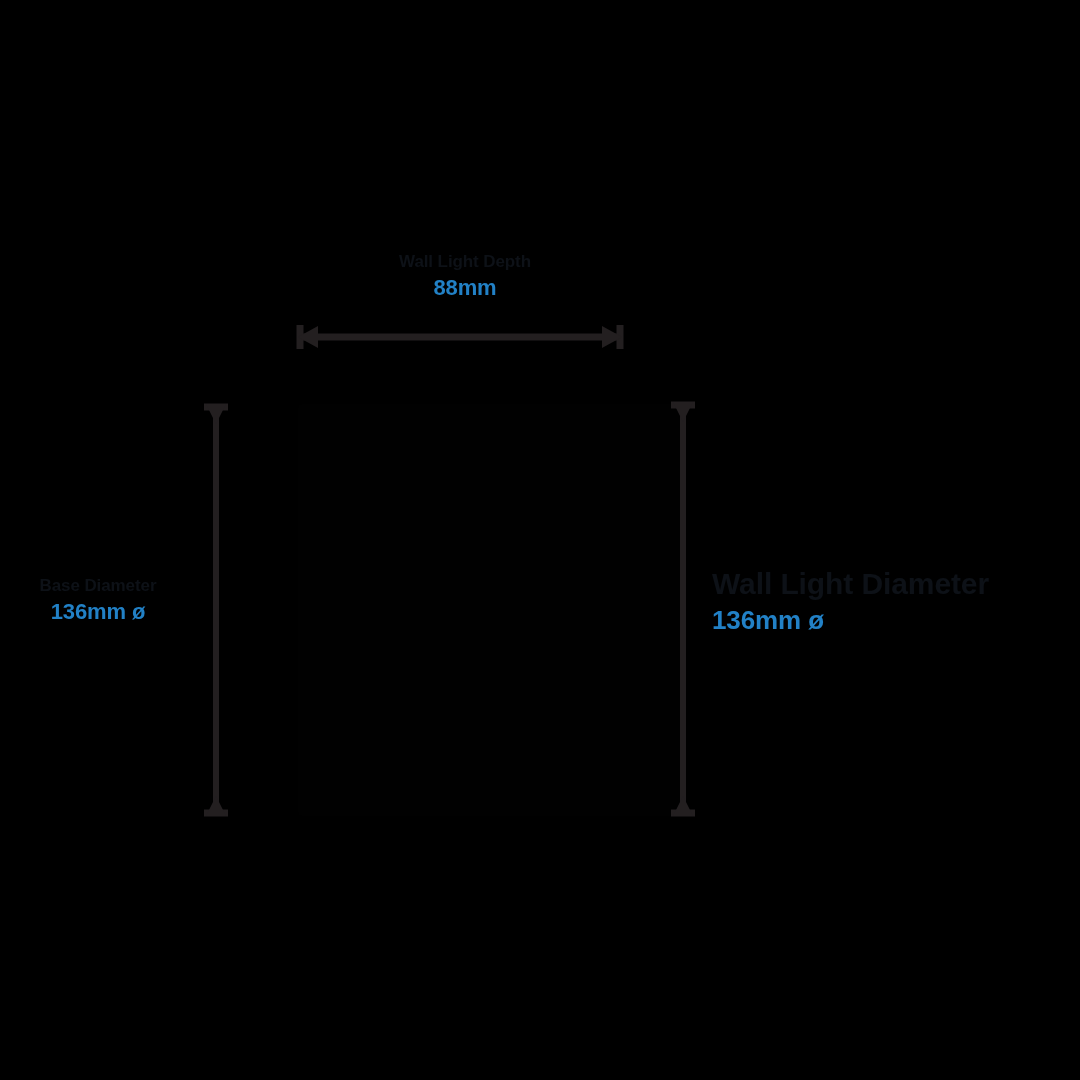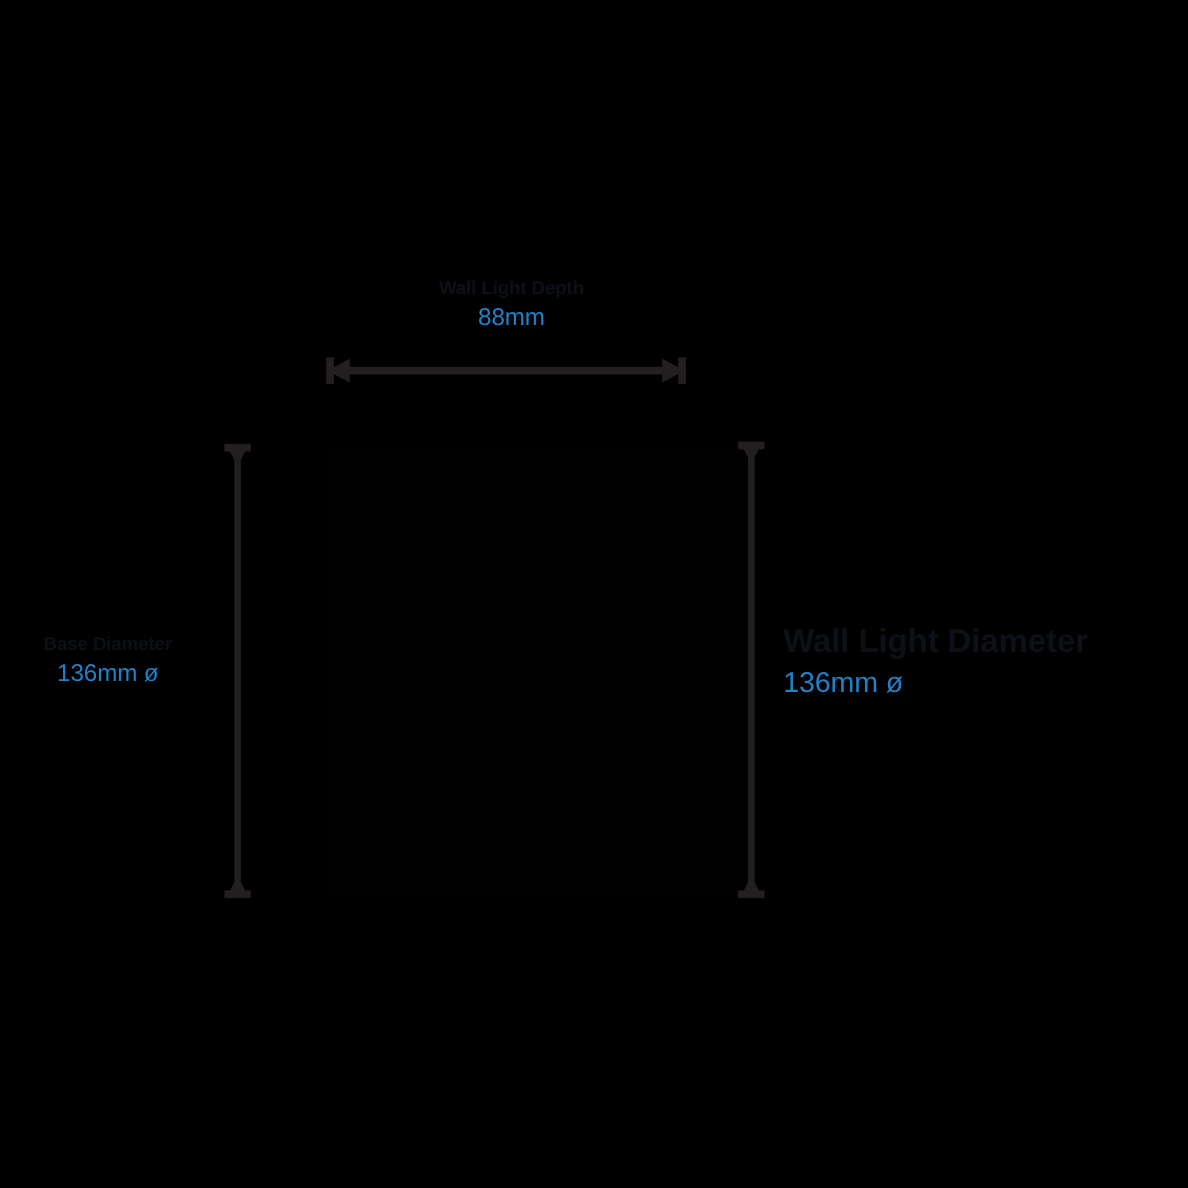--- a/index.html
+++ b/index.html
@@ -39,21 +39,21 @@
     position: absolute;
     line-height: 1.18;
     white-space: nowrap;
   }
   .dim-title {
     font-weight: 700;
     color: #0d1117;
     letter-spacing: -0.1px;
   }
   .dim-value {
-    font-weight: 400;
+    font-weight: 700;
     color: #2281c6;
     letter-spacing: -0.1px;
   }
 
   
   #label-depth {
     left: 0;
     top: 252px;
     width: 930px;
     text-align: center;

